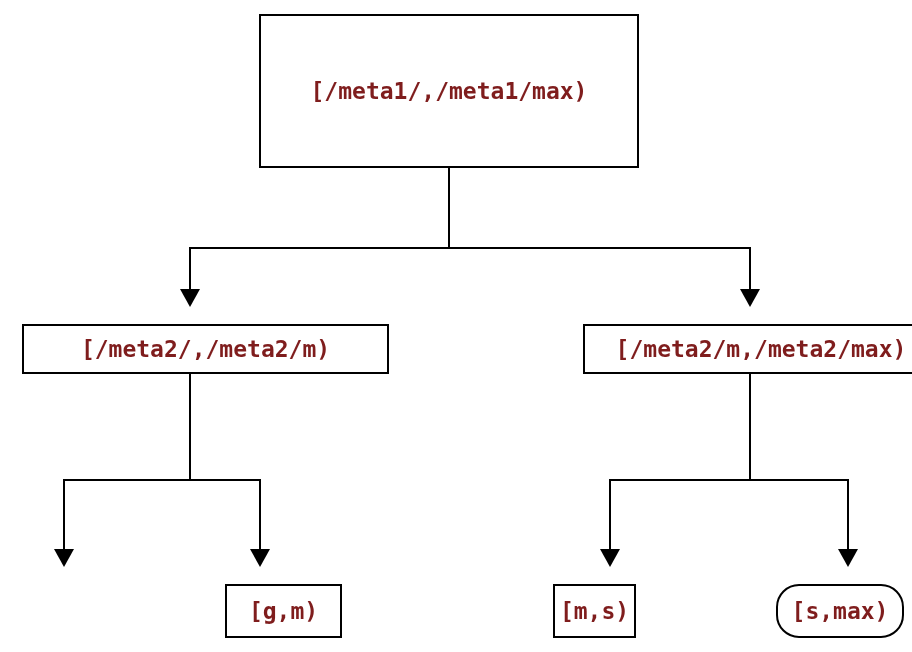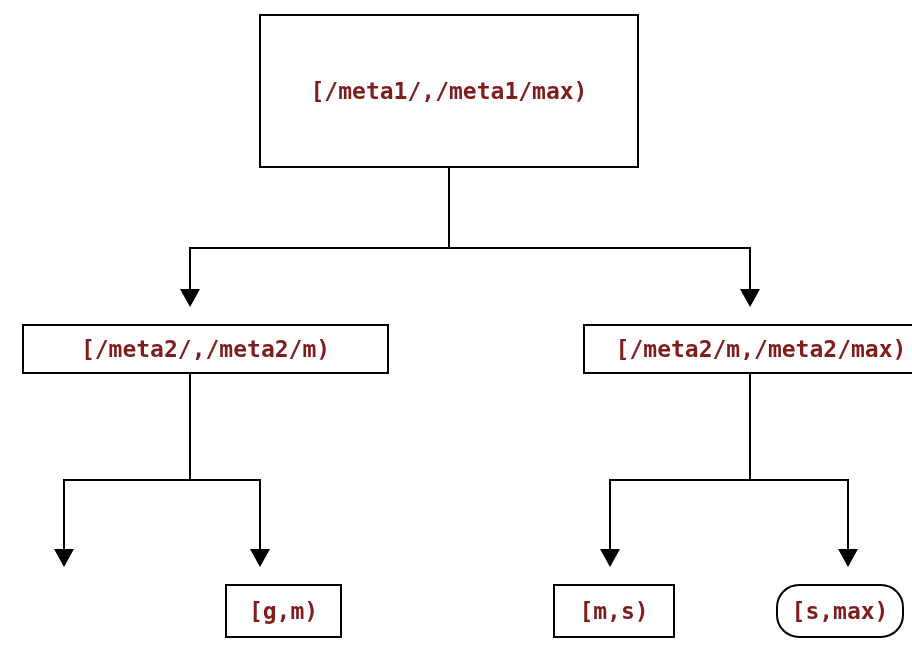--- a/index.html
+++ b/index.html
@@ -39,21 +39,21 @@
     border-left: 10px solid transparent;
     border-right: 10px solid transparent;
     border-top: 18px solid #000000;
   }
   
   .n-root   { left: 259px; top: 14px;  width: 380px; height: 154px; }
   .n-m2l    { left: 22px;  top: 324px; width: 367px; height: 50px; }
   .n-m2r    { left: 583px; top: 324px; width: 356px; height: 50px; text-align: right; }
   .n-leaf0  { left: 8px;   top: 584px; width: 103px; height: 54px; }
   .n-leaf1  { left: 205px; top: 584px; width: 117px; height: 54px; margin-left: 20px; }
-  .n-leaf2  { left: 553px; top: 584px; width: 122px; height: 54px; }
+  .n-leaf2  { left: 553px; top: 584px; width: 83px; height: 54px; }
   .n-leaf3  { left: 776px; top: 584px; width: 128px; height: 54px; border-radius: 23px; }
   
   .e-root-stem { left: 448px; top: 168px; width: 2px;   height: 81px; }
   .e-split1    { left: 189px; top: 247px; width: 562px; height: 2px; }
   .e-v1l       { left: 189px; top: 247px; width: 2px;   height: 42px; }
   .e-v1r       { left: 749px; top: 247px; width: 2px;   height: 42px; }
   .a-1l        { left: 180px; top: 289px; }
   .a-1r        { left: 740px; top: 289px; }
   .e-m2l-stem  { left: 189px; top: 374px; width: 2px;   height: 107px; }
   .e-split2l   { left: 63px;  top: 479px; width: 198px; height: 2px; }

